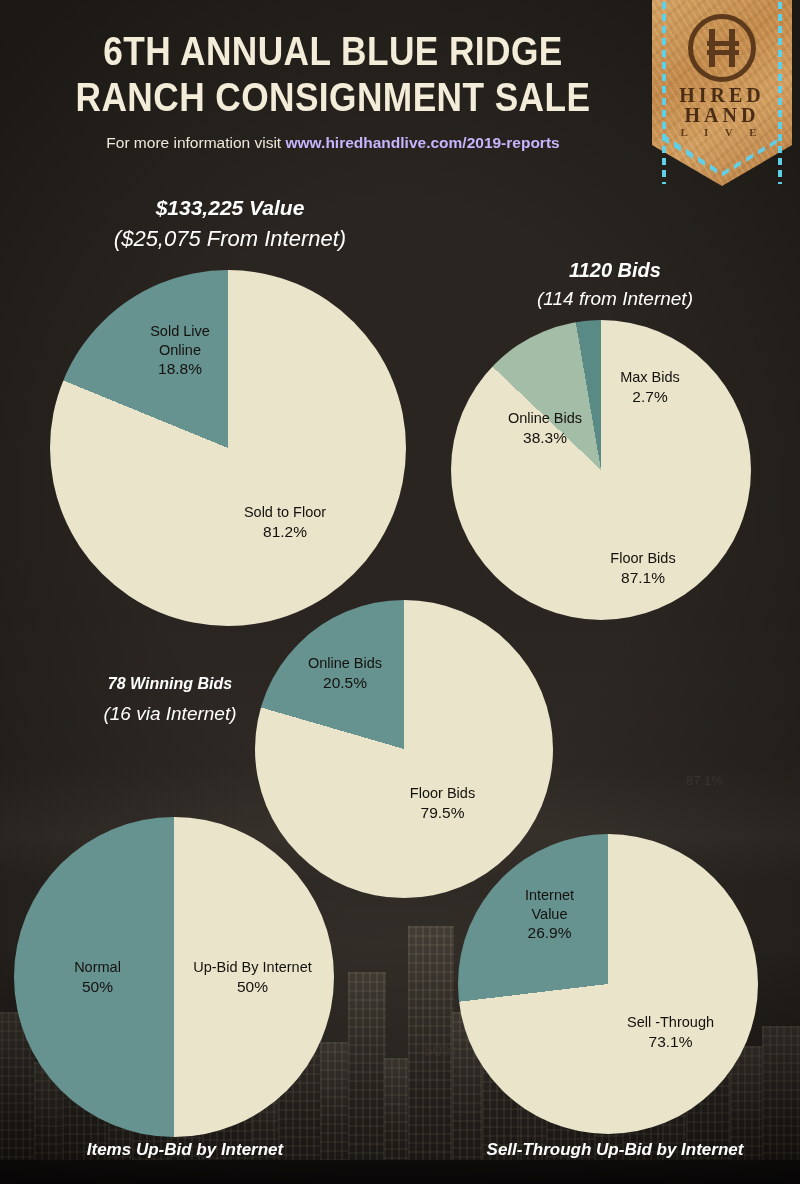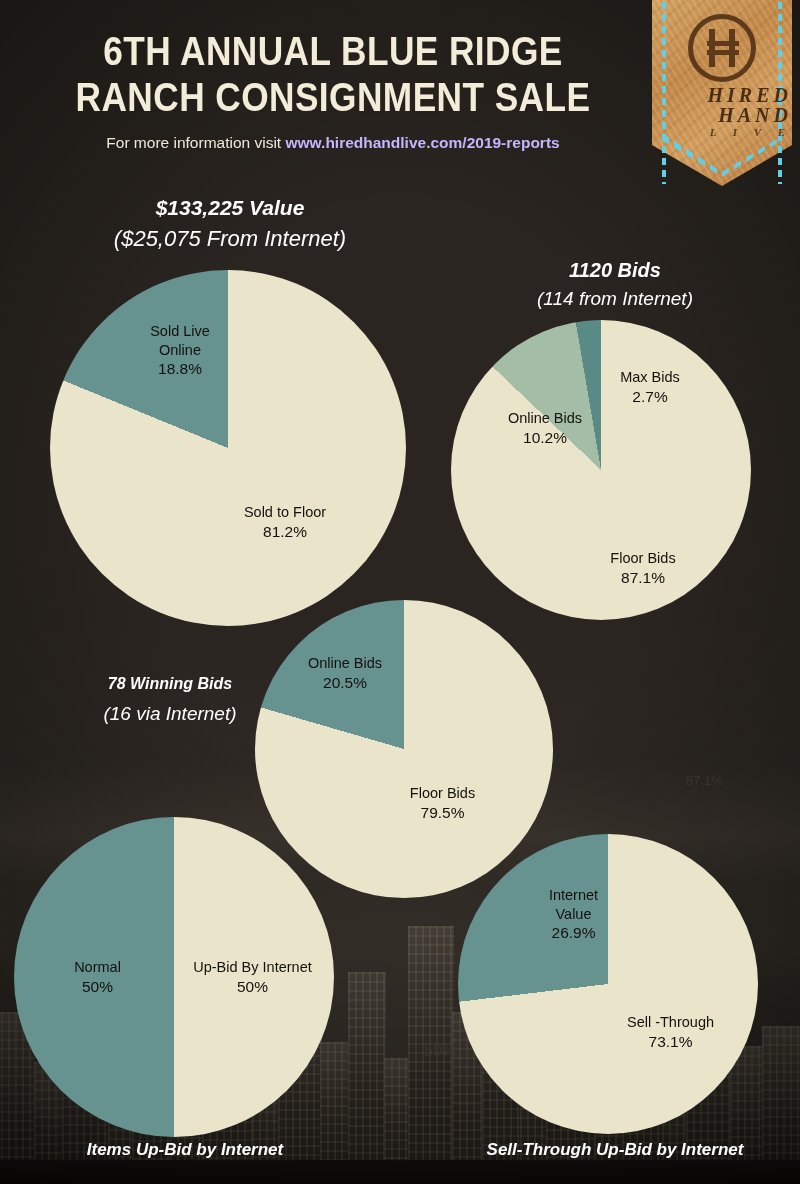--- a/index.html
+++ b/index.html
@@ -97,23 +97,23 @@
     position:absolute; left:50%; top:14px; transform:translateX(-50%);
     width:68px; height:68px; border-radius:50%;
     border:5px solid #5d3a1c;
   }
   .monogram::before, .monogram::after{
     content:""; position:absolute; background:#5d3a1c;
   }
   .monogram::before{ left:16px; top:10px; width:6px; height:38px; box-shadow:20px 0 0 #5d3a1c; }
   .monogram::after{ left:14px; top:22px; width:32px; height:5px; box-shadow:0 9px 0 #5d3a1c; }
   .logo-word{
-    position:absolute; left:0; right:0; text-align:right;
+    position:absolute; left:0; right:0; text-align:center;
     color:#4a2d14; font-family:"Liberation Serif", serif;
-    font-weight:700; letter-spacing:4px;font-style:italic;
+    font-weight:700; letter-spacing:4px;
   }
   .lw1{ top:84px; font-size:20px; }
   .lw2{ top:104px; font-size:20px; }
   .lw3{ top:126px; font-size:11px; letter-spacing:7px; color:#5d3a1c; }
 
   
   .pie{ position:absolute; border-radius:50%; }
   .pie-title{
     position:absolute; color:#ffffff; font-style:italic; font-weight:700;
     text-align:center; white-space:nowrap;
@@ -224,21 +224,21 @@
                  from 0deg,
                  #eae5ca 0deg 313.6deg,
                  #a4bda6 313.6deg 350.3deg,
                  #5a8a86 350.3deg 360deg );"></div>
   <div class="lbl" style="left:595px; top:368px; width:110px;">
     <span>Max Bids</span>
     <b>2.7%</b>
   </div>
   <div class="lbl" style="left:490px; top:409px; width:110px;">
     <span>Online Bids</span>
-    <b>10.2%</b>
+    <b>38.3%</b>
   </div>
   <div class="lbl" style="left:583px; top:549px; width:120px;">
     <span>Floor Bids</span>
     <b>87.1%</b>
   </div>
 
   <div class="pie-title" style="left:45px; top:675px; width:250px; font-size:16px;">78 Winning Bids</div>
   <div class="pie-sub" style="left:45px; top:703px; width:250px; font-size:19px;">(16 via Internet)</div>
 
   <div class="pie" style="left:255px; top:600px; width:298px; height:298px;
@@ -268,21 +268,21 @@
     <span>Up-Bid By Internet</span>
     <b>50%</b>
   </div>
   <div class="caption" style="left:40px; top:1140px; width:290px; text-align:center;">Items Up-Bid by Internet</div>
 
   <div class="pie" style="left:458px; top:834px; width:300px; height:300px;
               background: conic-gradient(
                  from 0deg,
                  #eae5ca 0deg 263.2deg,
                  #669390 263.2deg 360deg );"></div>
-  <div class="lbl" style="left:521px; top:886px; width:105px;">
+  <div class="lbl" style="left:497px; top:886px; width:105px;">
     <span>Internet</span><br>
     <span>Value</span>
     <b>26.9%</b>
   </div>
   <div class="lbl" style="left:608px; top:1013px; width:125px;">
     <span>Sell -Through</span>
     <b>73.1%</b>
   </div>
   <div class="caption" style="left:455px; top:1140px; width:320px; text-align:center;">Sell-Through Up-Bid by Internet</div>
 

